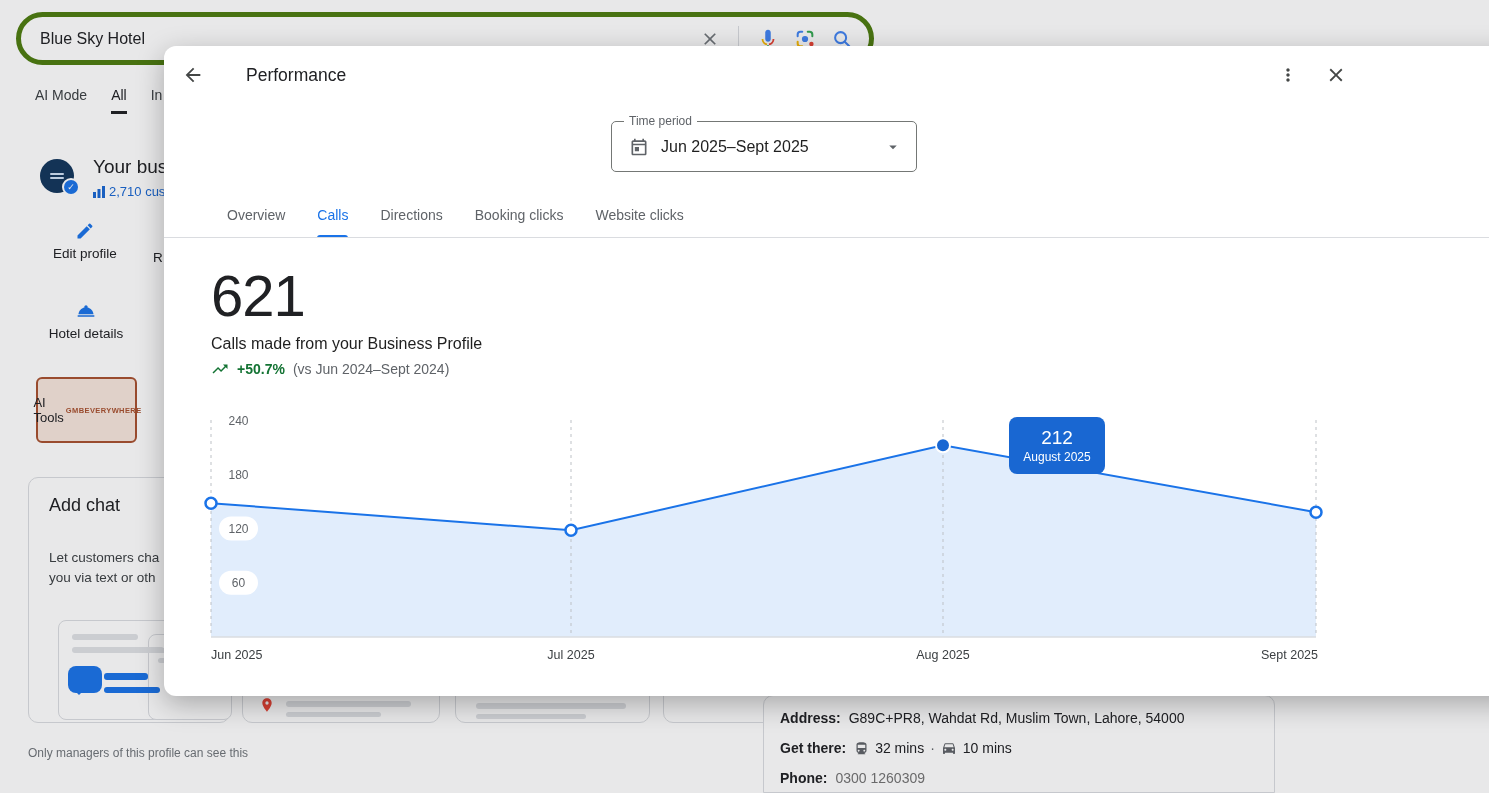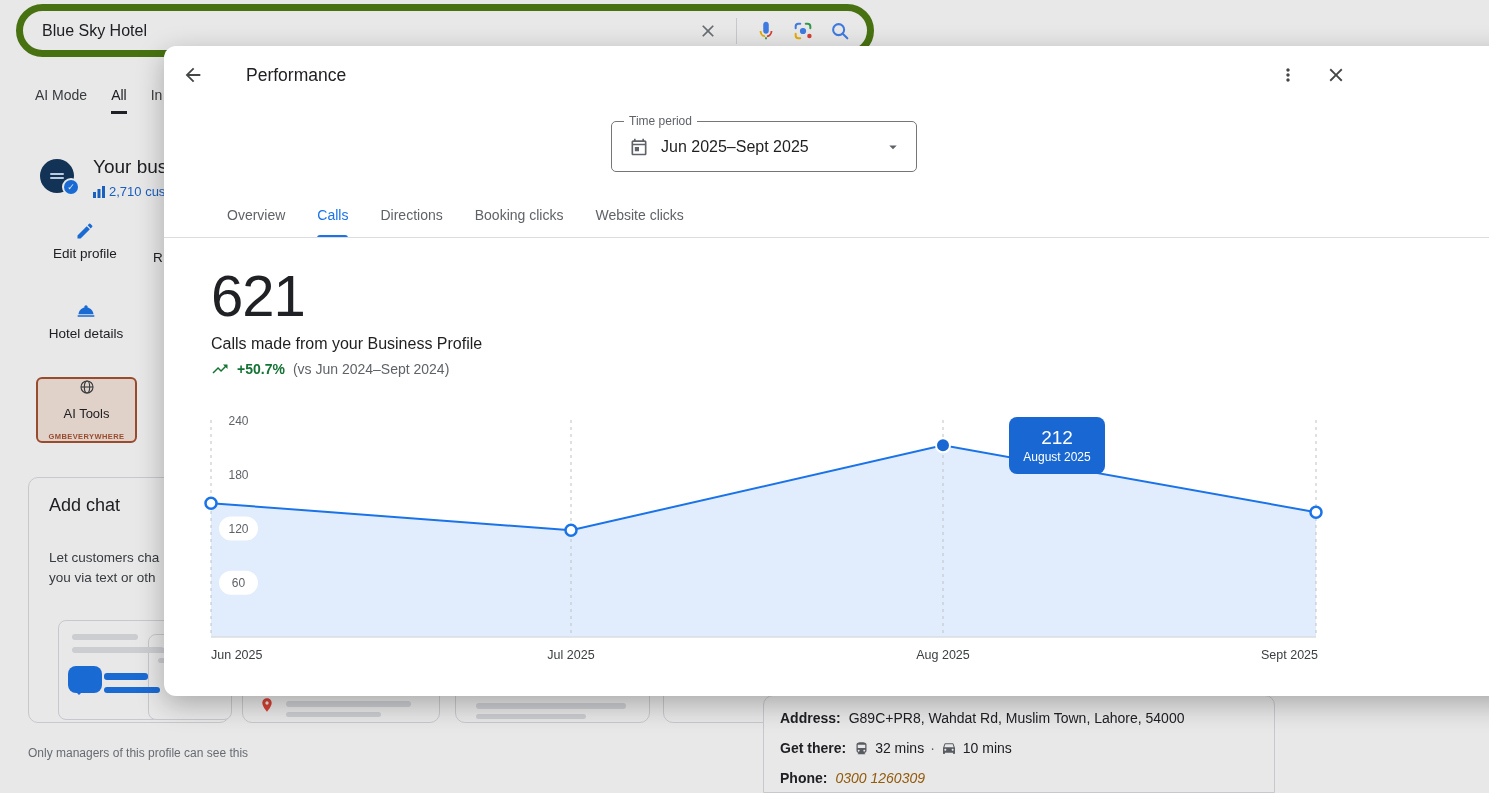--- a/index.html
+++ b/index.html
@@ -1,22 +1,22 @@
 <!DOCTYPE html>
 <html><head>
 <meta charset="utf-8">
 <style>
   html,body{margin:0;padding:0;}
   body{width:1489px;height:793px;overflow:hidden;background:#fff;
        font-family:"Liberation Sans","DejaVu Sans",sans-serif;position:relative;}
   .stage{position:absolute;inset:0;width:1489px;height:793px;}
 
   
-  .searchbar{position:absolute;left:16px;top:4px;width:858px;height:53px;background:#fff;
-    border:7px solid #4d7c0f;border-radius:27px;display:flex;align-items:center;
+  .searchbar{position:absolute;left:16px;top:12px;width:858px;height:53px;background:#fff;
+    border:5px solid #4d7c0f;border-radius:27px;display:flex;align-items:center;
     padding:0 16px 0 19px;box-sizing:border-box;}
   .sb-q{flex:1;font-size:16px;color:#202124;}
   .sb-icons{display:flex;align-items:center;gap:15px;}
   .sb-div{width:1px;height:26px;background:#dadce0;margin:0 3px;}
   .icobtn{display:flex;align-items:center;justify-content:center;cursor:pointer;background:none;border:none;padding:0;}
 
   .bgtabs{position:absolute;left:35px;top:87px;display:flex;gap:24px;font-size:14px;color:#3c4043;}
   .bgtab{padding-bottom:8px;cursor:pointer;}
   .bgtab.active{color:#202124;font-weight:500;border-bottom:3px solid #202124;}
 
@@ -29,22 +29,22 @@
   .bizstat{position:absolute;left:93px;top:184px;display:flex;align-items:center;gap:4px;
     font-size:13px;color:#1967d2;white-space:nowrap;}
 
   .vact{position:absolute;display:flex;flex-direction:column;align-items:center;gap:5px;
     font-size:13.5px;color:#202124;cursor:pointer;}
   .act-edit{left:49px;top:221px;width:72px;}
   .act-hotel{left:45px;top:301px;width:82px;}
   .act-r{position:absolute;left:153px;top:250px;font-size:13.5px;color:#202124;}
 
   .aitools{position:absolute;left:36px;top:377px;width:101px;height:66px;border:2px solid #a8512f;
-    border-radius:6px;background:#f7e6dc;display:flex;flex-direction:column;align-items:center;
-    justify-content:space-between;gap:10px;box-sizing:border-box;cursor:pointer;}
+    border-radius:6px;background:#f7e6dc;display:flex;flex-direction:row;align-items:center;
+    justify-content:center;gap:2px;box-sizing:border-box;cursor:pointer;}
   .ait-label{font-size:13px;color:#202124;}
   .ait-sub{font-size:7.5px;font-weight:700;color:#a8512f;letter-spacing:.4px;}
 
   .addchat{position:absolute;left:28px;top:477px;width:202px;height:246px;background:#fff;
     border:1px solid #dadce0;border-radius:10px;box-sizing:border-box;padding:17px 20px;}
   .ac-title{font-size:18px;color:#202124;}
   .ac-body{margin-top:32px;font-size:13.5px;color:#3c4043;line-height:20px;white-space:nowrap;}
 
   .illcard{position:absolute;background:#fff;border:1px solid #dadce0;border-radius:8px;}
   .ill-c1{left:58px;top:620px;width:124px;height:98px;}
@@ -58,21 +58,21 @@
     border-radius:10px;box-sizing:border-box;}
   .bc2{left:242px;width:198px;} .bc3{left:455px;width:195px;} .bc4{left:663px;width:130px;}
 
   .mgrnote{position:absolute;left:28px;top:746px;font-size:12px;color:#70757a;}
 
   .infobox{position:absolute;left:763px;top:695px;width:512px;height:98px;background:#fff;
     border:1px solid #dadce0;border-radius:10px 10px 0 0;box-sizing:border-box;
     padding:7px 16px;font-size:14px;color:#202124;}
   .inforow{display:flex;align-items:center;gap:6px;height:30px;white-space:nowrap;}
   .inforow b{font-weight:700;margin-right:2px;}
-  .infolink{color:#a16207;cursor:pointer;font-style:italic;}
+  .infolink{color:#737373;cursor:pointer;}
   .infodot{color:#5f6368;}
 
   
   .scrim{position:absolute;inset:0;background:rgba(32,33,36,0.10);cursor:pointer;}
 
   .modal{position:absolute;left:164px;top:46px;width:1384px;height:650px;background:#fff;
     border-radius:12px;box-shadow:0 8px 28px rgba(0,0,0,.28);overflow:hidden;}
   .mh-btn{position:absolute;width:30px;height:30px;display:flex;align-items:center;justify-content:center;
     border-radius:50%;cursor:pointer;background:none;border:none;padding:0;}
   .mh-back{left:14px;top:14px;} .mh-more{left:1109px;top:14px;} .mh-close{left:1157px;top:14px;}

